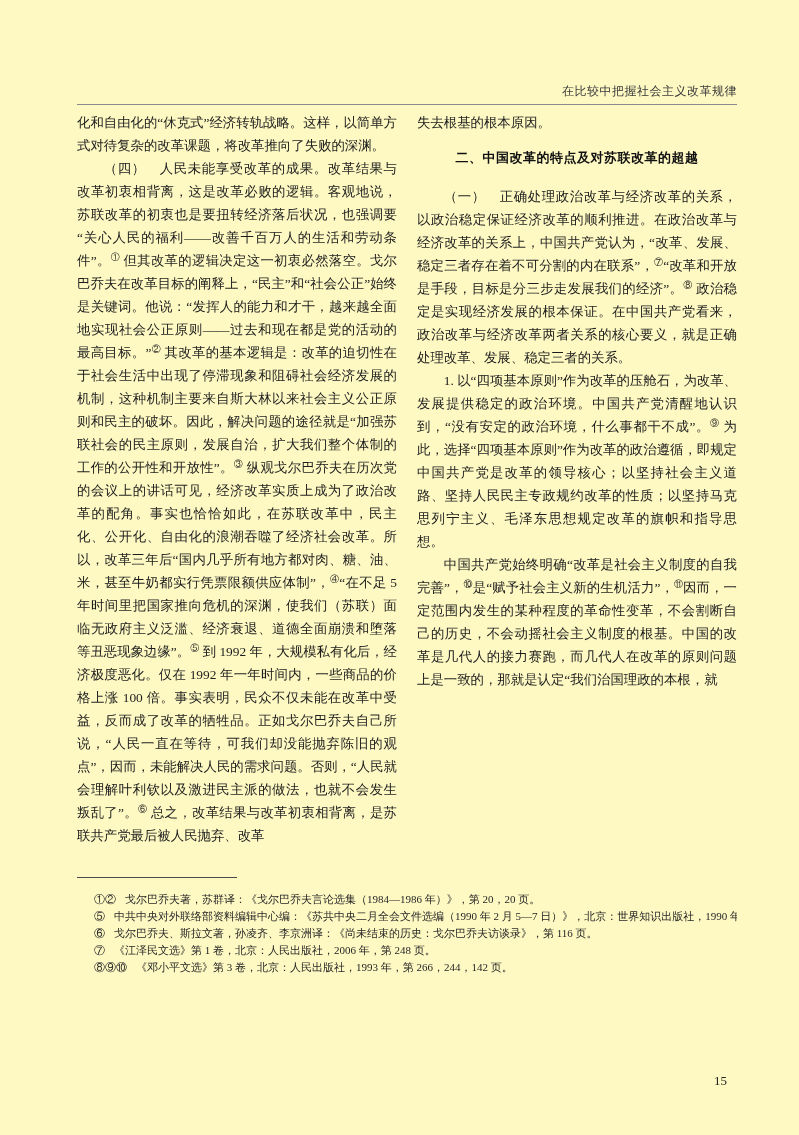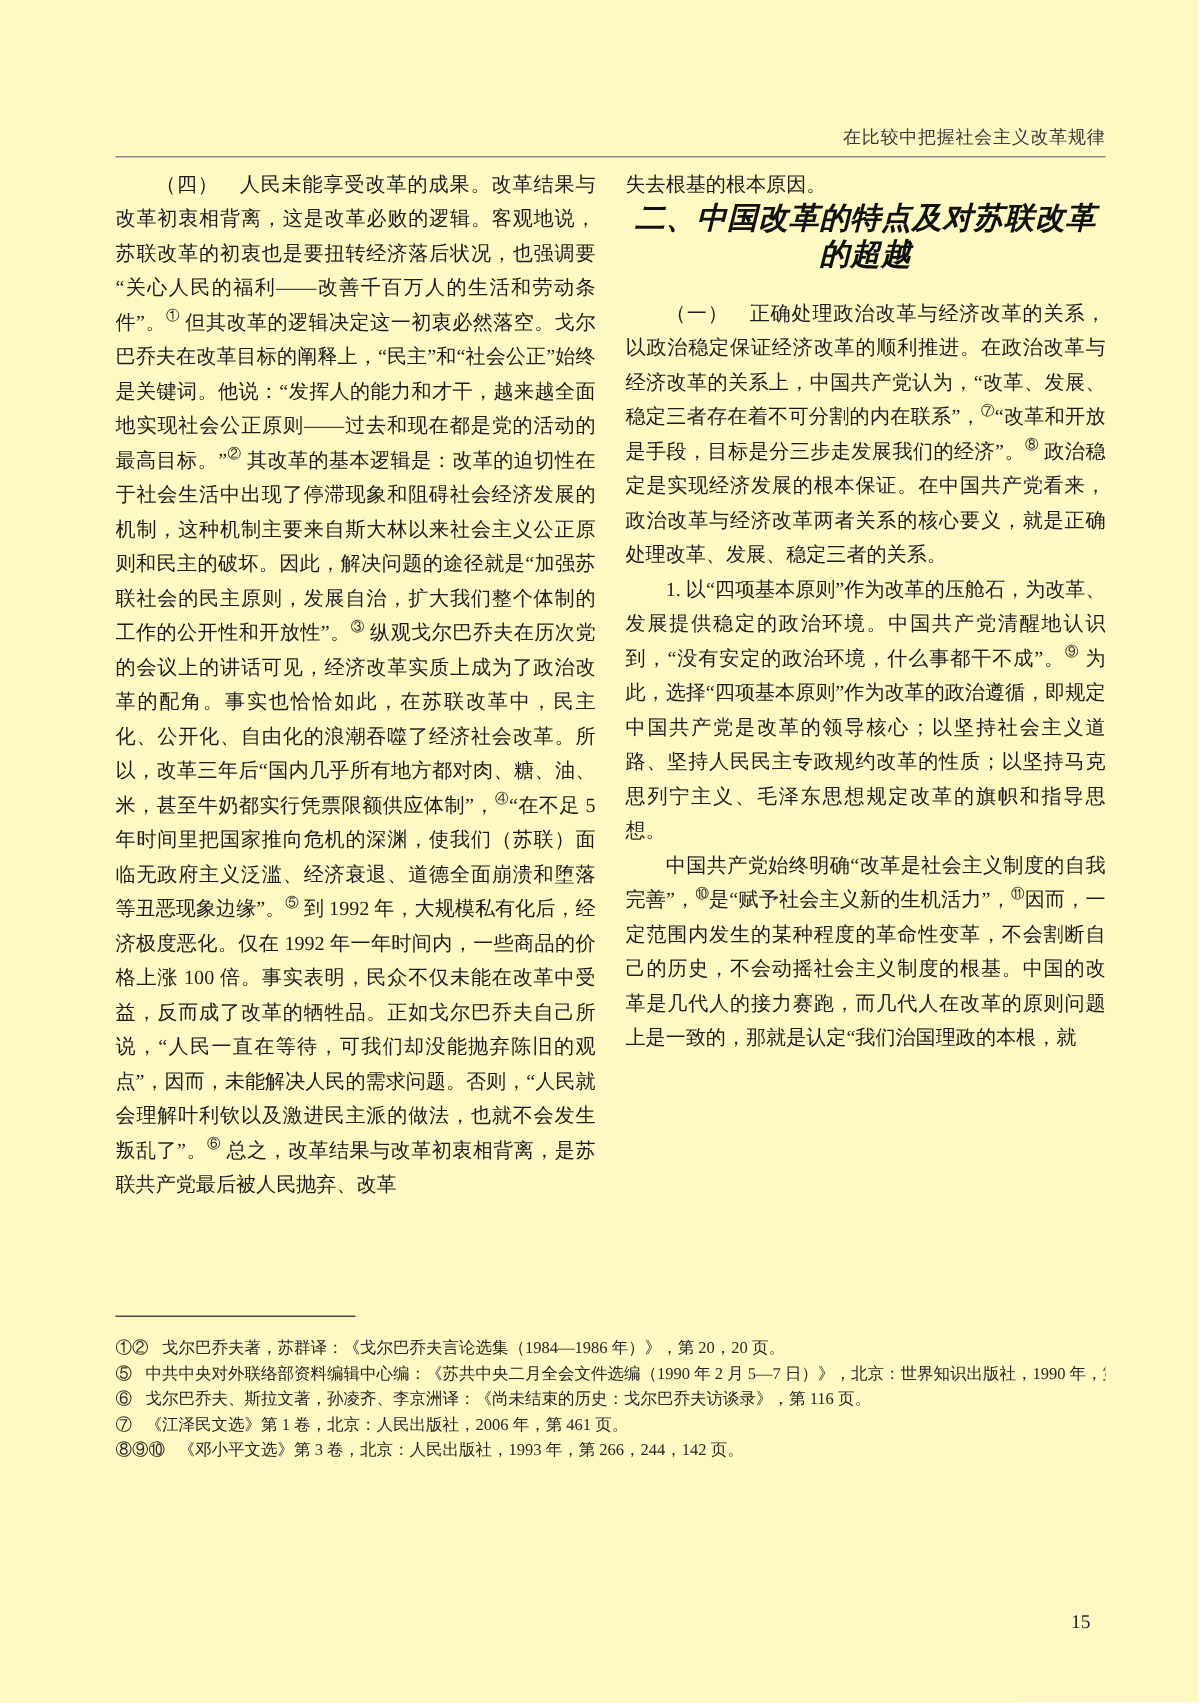--- a/index.html
+++ b/index.html
@@ -28,70 +28,71 @@
     margin:0;
     font-size:13.4px;line-height:23px;
     text-align:justify;
     text-justify:inter-ideograph;
   }
   .para.indent{text-indent:2em;}
   sup.fnref{
     font-size:9px;line-height:0;vertical-align:super;
   }
   .section-heading{
-    margin:0 0 15px 0;
+    margin:12px 0 15px 0;
     font-family:"Liberation Sans","DejaVu Sans",sans-serif;
-    font-weight:700;font-size:20px;line-height:24px;
+    font-weight:700;font-size:13px;line-height:24px;
     letter-spacing:0.5px;
-    text-align:center;color:#111;font-style:italic;
+    text-align:center;color:#111;
   }
   .footnotes{
     position:absolute;top:877px;left:77px;width:660px;
   }
   .footnote-separator{
     width:160px;height:1px;background:#4a4a4a;margin:0 0 13px 0;
   }
   .footnote{
     font-size:11px;line-height:17px;color:#262626;
-    white-space:nowrap;overflow:hidden;
+    white-space:nowrap;overflow:hidden;margin-left:17px;
   }
   .footnote .marker{display:inline-block;margin-right:9px;}
   .page-number{
     position:absolute;top:1073px;right:72px;
     font-size:13px;color:#222;
   }
 </style>
 </head>
 <body>
 
 <div class="page">
 
   <div class="running-header">在比较中把握社会主义改革规律</div>
 
   <div class="header-rule"></div>
 
   <div class="columns">
     <div class="col">
+        <p class="para">化和自由化的“休克式”经济转轨战略。这样，以简单方式对待复杂的改革课题，将改革推向了失败的深渊。</p>
         <p class="para indent">（四）　人民未能享受改革的成果。改革结果与改革初衷相背离，这是改革必败的逻辑。客观地说，苏联改革的初衷也是要扭转经济落后状况，也强调要“关心人民的福利——改善千百万人的生活和劳动条件”。<sup class="fnref">①</sup> 但其改革的逻辑决定这一初衷必然落空。戈尔巴乔夫在改革目标的阐释上，“民主”和“社会公正”始终是关键词。他说：“发挥人的能力和才干，越来越全面地实现社会公正原则——过去和现在都是党的活动的最高目标。”<sup class="fnref">②</sup> 其改革的基本逻辑是：改革的迫切性在于社会生活中出现了停滞现象和阻碍社会经济发展的机制，这种机制主要来自斯大林以来社会主义公正原则和民主的破坏。因此，解决问题的途径就是“加强苏联社会的民主原则，发展自治，扩大我们整个体制的工作的公开性和开放性”。<sup class="fnref">③</sup> 纵观戈尔巴乔夫在历次党的会议上的讲话可见，经济改革实质上成为了政治改革的配角。事实也恰恰如此，在苏联改革中，民主化、公开化、自由化的浪潮吞噬了经济社会改革。所以，改革三年后“国内几乎所有地方都对肉、糖、油、米，甚至牛奶都实行凭票限额供应体制”，<sup class="fnref">④</sup>“在不足 5 年时间里把国家推向危机的深渊，使我们（苏联）面临无政府主义泛滥、经济衰退、道德全面崩溃和堕落等丑恶现象边缘”。<sup class="fnref">⑤</sup> 到 1992 年，大规模私有化后，经济极度恶化。仅在 1992 年一年时间内，一些商品的价格上涨 100 倍。事实表明，民众不仅未能在改革中受益，反而成了改革的牺牲品。正如戈尔巴乔夫自己所说，“人民一直在等待，可我们却没能抛弃陈旧的观点”，因而，未能解决人民的需求问题。否则，“人民就会理解叶利钦以及激进民主派的做法，也就不会发生叛乱了”。<sup class="fnref">⑥</sup> 总之，改革结果与改革初衷相背离，是苏联共产党最后被人民抛弃、改革</p>
       </div>
     <div class="col">
         <p class="para">失去根基的根本原因。</p>
         <h2 class="section-heading">二、中国改革的特点及对苏联改革的超越</h2>
         <p class="para indent">（一）　正确处理政治改革与经济改革的关系，以政治稳定保证经济改革的顺利推进。在政治改革与经济改革的关系上，中国共产党认为，“改革、发展、稳定三者存在着不可分割的内在联系”，<sup class="fnref">⑦</sup>“改革和开放是手段，目标是分三步走发展我们的经济”。<sup class="fnref">⑧</sup> 政治稳定是实现经济发展的根本保证。在中国共产党看来，政治改革与经济改革两者关系的核心要义，就是正确处理改革、发展、稳定三者的关系。</p>
         <p class="para indent">1. 以“四项基本原则”作为改革的压舱石，为改革、发展提供稳定的政治环境。中国共产党清醒地认识到，“没有安定的政治环境，什么事都干不成”。<sup class="fnref">⑨</sup> 为此，选择“四项基本原则”作为改革的政治遵循，即规定中国共产党是改革的领导核心；以坚持社会主义道路、坚持人民民主专政规约改革的性质；以坚持马克思列宁主义、毛泽东思想规定改革的旗帜和指导思想。</p>
         <p class="para indent">中国共产党始终明确“改革是社会主义制度的自我完善”，<sup class="fnref">⑩</sup>是“赋予社会主义新的生机活力”，<sup class="fnref">⑪</sup>因而，一定范围内发生的某种程度的革命性变革，不会割断自己的历史，不会动摇社会主义制度的根基。中国的改革是几代人的接力赛跑，而几代人在改革的原则问题上是一致的，那就是认定“我们治国理政的本根，就</p>
       </div>
   </div>
 
   <div class="footnotes">
     <div class="footnote-separator"></div>
     <div>
         <div class="footnote"><span class="marker">①②</span><span class="fn-text">戈尔巴乔夫著，苏群译：《戈尔巴乔夫言论选集（1984—1986 年）》，第 20，20 页。</span></div>
         <div class="footnote"><span class="marker">⑤</span><span class="fn-text">中共中央对外联络部资料编辑中心编：《苏共中央二月全会文件选编（1990 年 2 月 5—7 日）》，北京：世界知识出版社，1990 年，第 95 页。</span></div>
         <div class="footnote"><span class="marker">⑥</span><span class="fn-text">戈尔巴乔夫、斯拉文著，孙凌齐、李京洲译：《尚未结束的历史：戈尔巴乔夫访谈录》，第 116 页。</span></div>
-        <div class="footnote"><span class="marker">⑦</span><span class="fn-text">《江泽民文选》第 1 卷，北京：人民出版社，2006 年，第 461 页。</span></div>
+        <div class="footnote"><span class="marker">⑦</span><span class="fn-text">《江泽民文选》第 1 卷，北京：人民出版社，2006 年，第 248 页。</span></div>
         <div class="footnote"><span class="marker">⑧⑨⑩</span><span class="fn-text">《邓小平文选》第 3 卷，北京：人民出版社，1993 年，第 266，244，142 页。</span></div>
       </div>
   </div>
 
   <div class="page-number">15</div>
 
 </div>
 
 </body></html>

